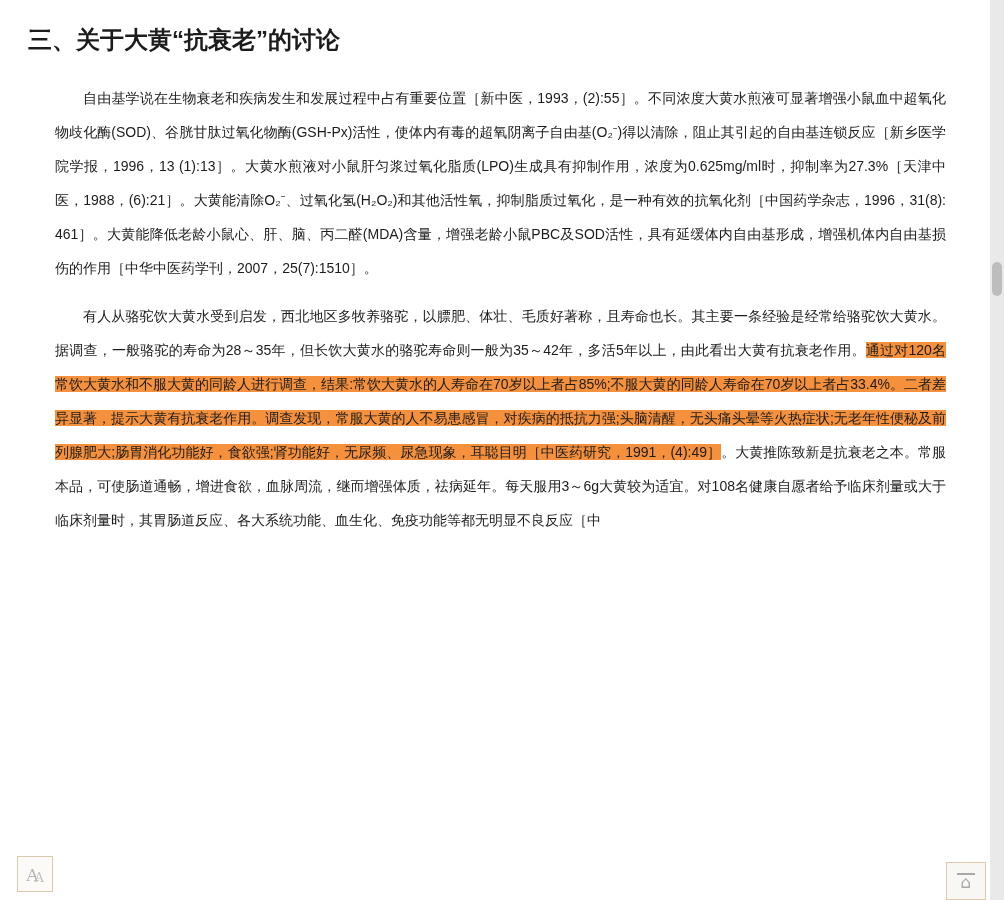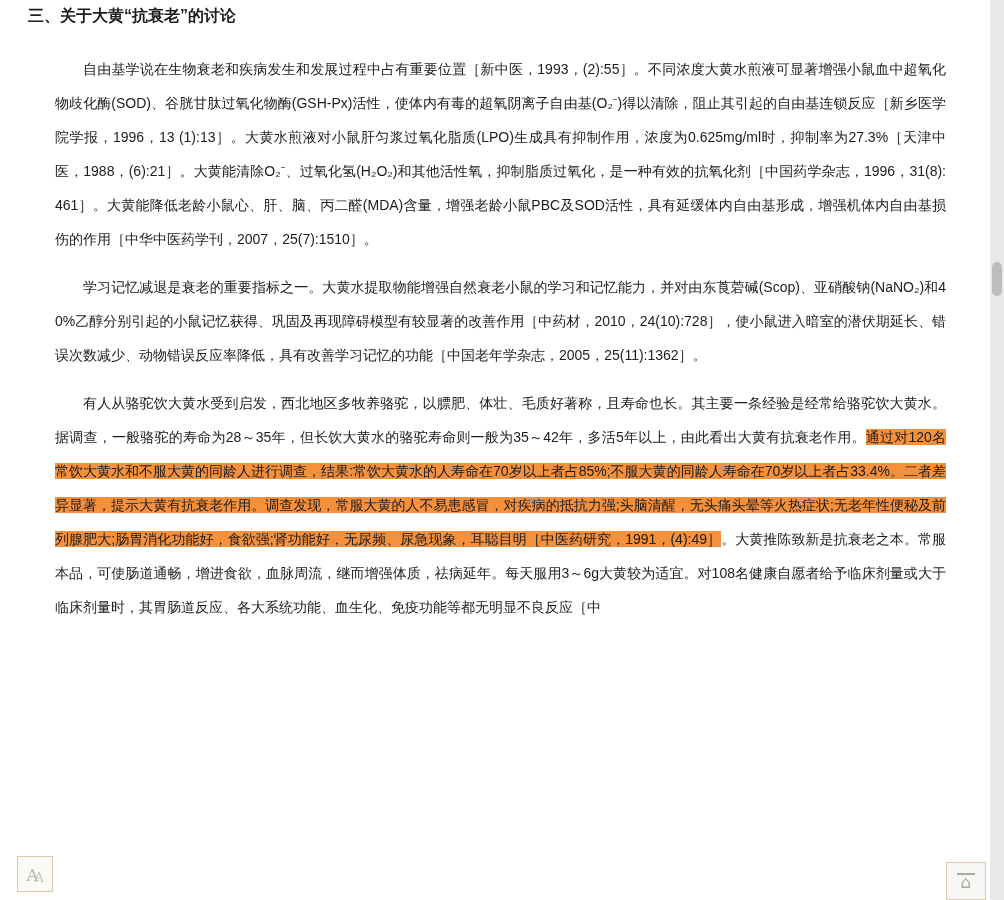--- a/index.html
+++ b/index.html
@@ -10,23 +10,23 @@
     position: relative;
     font-family: "Liberation Sans", sans-serif;
     color: var(--text-color, #1c1c1c);
   }
   .doc {
     position: absolute;
     left: 0; top: 0;
     width: 976px;
   }
   .doc-title {
-    font-size: 16px;
+    font-size: 24px;
     font-weight: 700;
-    margin: 6px 0 25px 28px;
+    margin: 24px 0 25px 28px;
     color: var(--text-color, #1c1c1c);
   }
   .para {
     margin: 0 0 14px 55px;
     width: 891px;
     font-size: 14px;
     line-height: 34px;
     text-align: justify;
     text-indent: 2em;
     word-break: break-all;
@@ -93,21 +93,20 @@
     font-family: "DejaVu Sans", sans-serif;
   }
 </style>
 </head>
 <body>
 
 <div class="doc">
   <div class="doc-title">三、关于大黄“抗衰老”的讨论</div>
   <div>
       <p class="para"><span>自由基学说在生物衰老和疾病发生和发展过程中占有重要位置［新中医，1993，(2):55］。不同浓度大黄水煎液可显著增强小鼠血中超氧化物歧化酶(SOD)、谷胱甘肽过氧化物酶(GSH-Px)活性，使体内有毒的超氧阴离子自由基(O₂⁻)得以清除，阻止其引起的自由基连锁反应［新乡医学院学报，1996，13 (1):13］。大黄水煎液对小鼠肝匀浆过氧化脂质(LPO)生成具有抑制作用，浓度为0.625mg/ml时，抑制率为27.3%［天津中医，1988，(6):21］。大黄能清除O₂⁻、过氧化氢(H₂O₂)和其他活性氧，抑制脂质过氧化，是一种有效的抗氧化剂［中国药学杂志，1996，31(8):461］。大黄能降低老龄小鼠心、肝、脑、丙二醛(MDA)含量，增强老龄小鼠PBC及SOD活性，具有延缓体内自由基形成，增强机体内自由基损伤的作用［中华中医药学刊，2007，25(7):1510］。</span></p>
-      <p class="para"><span>学习记忆减退是衰老的重要指标之一。大黄水提取物能增强自然衰老小鼠的学习和记忆能力，并对由东莨菪碱(Scop)、亚硝酸钠(NaNO₂)和40%乙醇分别引起的小鼠记忆获得、巩固及再现障碍模型有较显著的改善作用［中药材，2010，24(10):728］，使小鼠进入暗室的潜伏期延长、错误次数减少、动物错误反应率降低，具有改善学习记忆的功能［中国老年学杂志，2005，25(11):1362］。</span></p>
       <p class="para"><span>有人从骆驼饮大黄水受到启发，西北地区多牧养骆驼，以膘肥、体壮、毛质好著称，且寿命也长。其主要一条经验是经常给骆驼饮大黄水。据调查，一般骆驼的寿命为28～35年，但长饮大黄水的骆驼寿命则一般为35～42年，多活5年以上，由此看出大黄有抗衰老作用。</span><span class="hl">通过对120名常饮大黄水和不服大黄的同龄人进行调查，结果:常饮大黄水的人寿命在70岁以上者占85%;不服大黄的同龄人寿命在70岁以上者占33.4%。二者差异显著，提示大黄有抗衰老作用。调查发现，常服大黄的人不易患感冒，对疾病的抵抗力强;头脑清醒，无头痛头晕等火热症状;无老年性便秘及前列腺肥大;肠胃消化功能好，食欲强;肾功能好，无尿频、尿急现象，耳聪目明［中医药研究，1991，(4):49］</span><span>。大黄推陈致新是抗衰老之本。常服本品，可使肠道通畅，增进食欲，血脉周流，继而增强体质，祛病延年。每天服用3～6g大黄较为适宜。对108名健康自愿者给予临床剂量或大于临床剂量时，其胃肠道反应、各大系统功能、血生化、免疫功能等都无明显不良反应［中</span></p>
     </div>
 </div>
 
 <div class="scroll-track">
   <div class="scroll-thumb" style="top: 262px; height: 34px;"></div>
 </div>
 
 <div class="btn-font-size">
   <span class="a-big">A</span>

